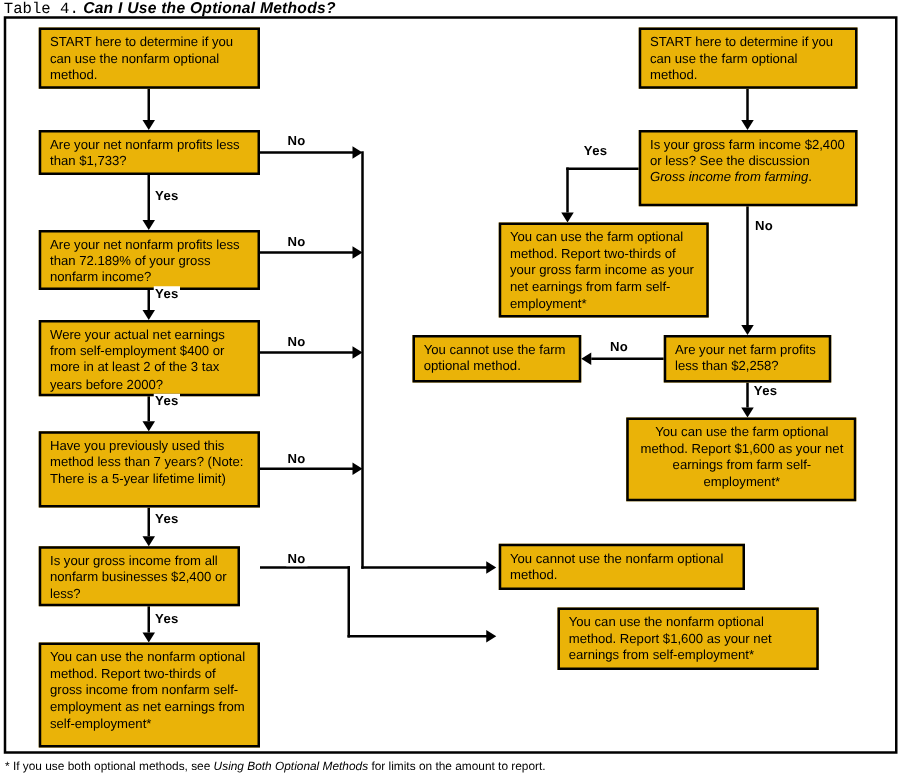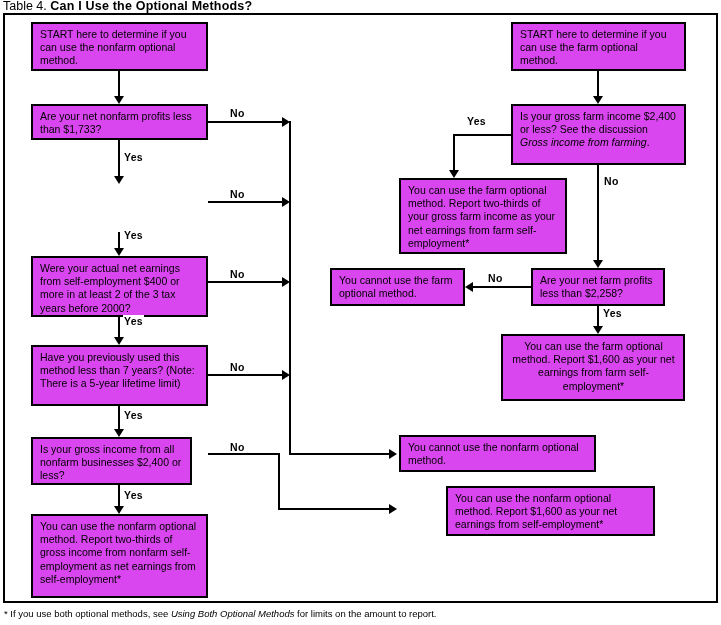--- a/index.html
+++ b/index.html
@@ -23,40 +23,40 @@
   #title-bar {
     position: absolute;
     left: 3px;
     top: -1px;
     width: 716px;
     height: 14px;
     white-space: nowrap;
     font-size: 12.5px;
     line-height: 14px;
   }
-  #title-bar .t-reg { font-weight: normal; }
-  #title-bar .t-bold { font-weight: bold; letter-spacing: 0.2px; }
+  #title-bar .t-reg { font-weight: normal; font-family: Liberation Mono, monospace; }
+  #title-bar .t-bold { font-weight: bold; letter-spacing: 0.2px; font-style: italic; }
 
   
   #frame {
     position: absolute;
     left: 3px;
     top: 13px;
     width: 715px;
     height: 590px;
     border: 2px solid #000;
     box-sizing: border-box;
   }
 
   
   .node {
     position: absolute;
     box-sizing: border-box;
     border: 2px solid #000;
-    background: #d946ef;
+    background: #eab308;
     font-size: 10.5px;
     line-height: 13.2px;
     padding: 4px 6px 2px 7px;
     white-space: pre-line;
     color: #000;
     z-index: 3;
   }
   .node i { font-style: italic; }
 
   
@@ -123,20 +123,21 @@
     <span class="t-reg">Table 4.</span>
     <span class="t-bold">Can I Use the Optional Methods?</span>
   </div>
 
   <div id="frame"></div>
 
   <div class="node" style="left:31px; top:22px; width:177px; height:49px;">START here to determine if you can use the nonfarm optional method.</div>
 
   <div class="node" style="left:31px; top:104px; width:177px; height:36px;">Are your net nonfarm profits less than $1,733?</div>
 
+  <div class="node" style="left:31px; top:184px; width:177px; height:48px;">Are your net nonfarm profits less than 72.189% of your gross nonfarm income?</div>
 
   <div class="node" style="left:31px; top:256px; width:177px; height:61px;">Were your actual net earnings from self-employment $400 or more in at least 2 of the 3 tax years before 2000?</div>
 
   <div class="node" style="left:31px; top:345px; width:177px; height:61px;">Have you previously used this method less than 7 years? (Note: There is a 5-year lifetime limit)</div>
 
   <div class="node" style="left:31px; top:437px; width:161px; height:48px;">Is your gross income from all nonfarm businesses $2,400 or less?</div>
 
   <div class="node" style="left:399px; top:435px; width:197px; height:37px;">You cannot use the nonfarm optional  method.</div>
 
   <div class="node" style="left:31px; top:514px; width:177px; height:84px;">You can use the nonfarm optional method. Report two-thirds of gross income from nonfarm self-employment as net earnings from self-employment*</div>

